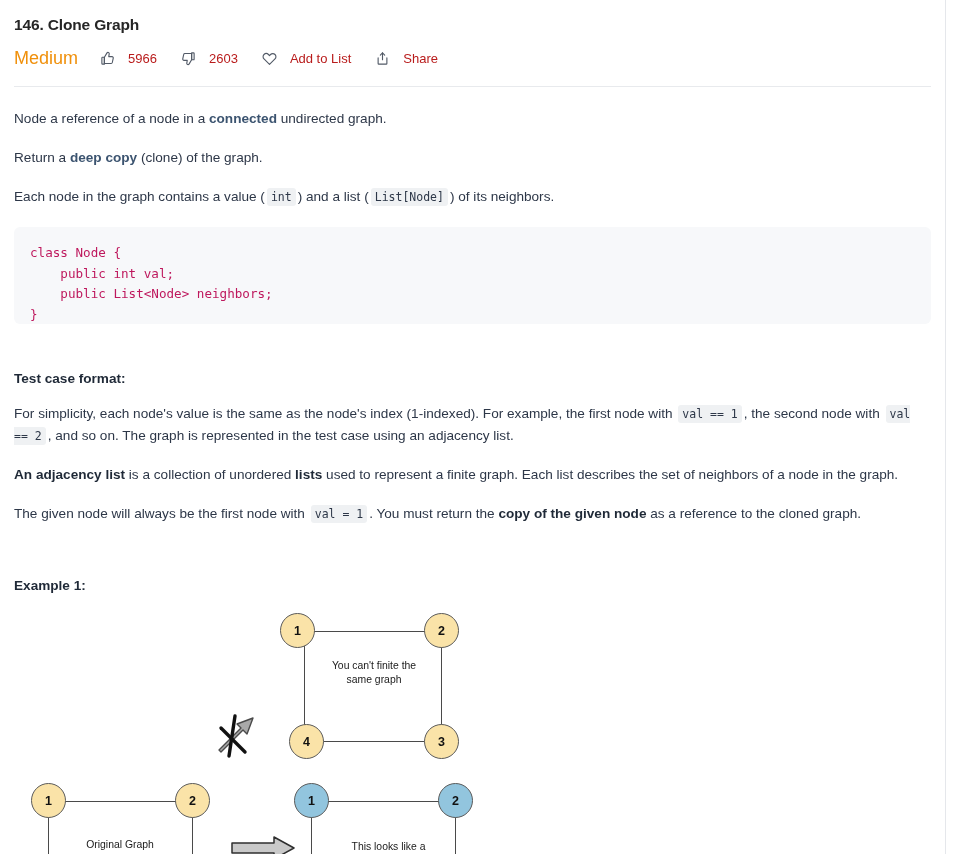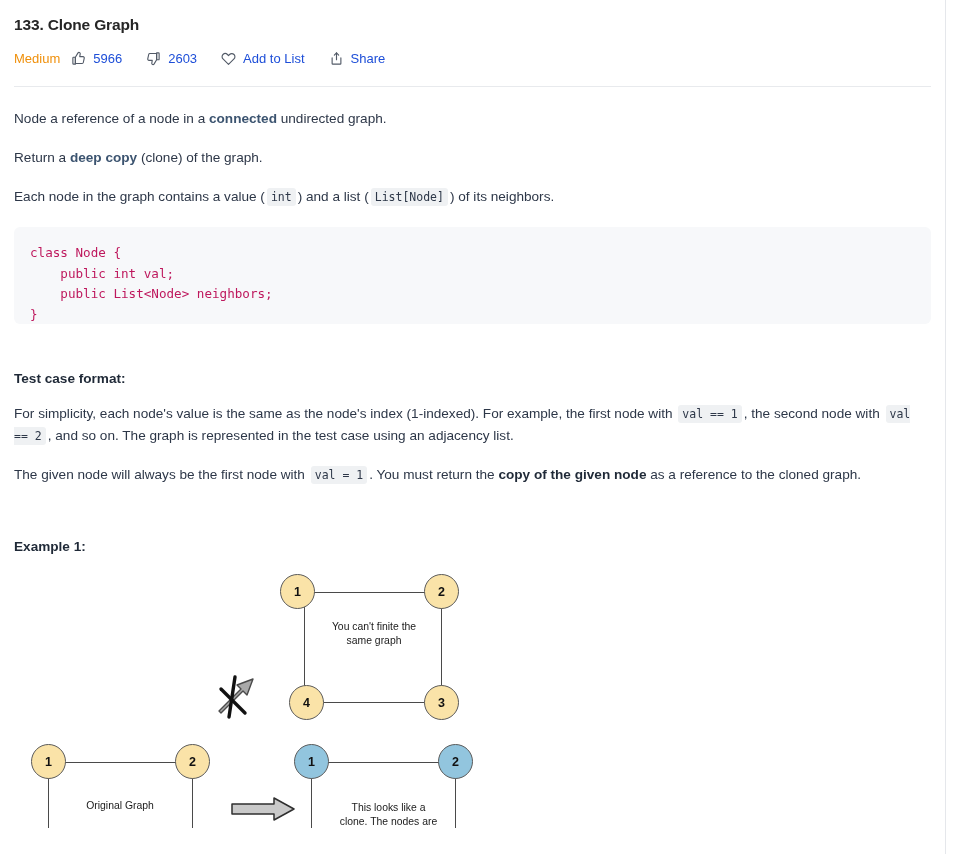--- a/index.html
+++ b/index.html
@@ -37,30 +37,30 @@
   }
   .action-bar {
     display: flex;
     align-items: center;
     gap: 0px;
     margin-top: 14px;
     height: 20px;
   }
   .difficulty {
     color: #f0900b;
-    font-size: 13px;
+    font-size: 18px;
     font-weight: normal;
-    margin-right: 11px;
+    margin-right: 22px;
     cursor: pointer;
   }
   .action {
     display: flex;
     align-items: center;
-    gap: 7px;
-    color: #1d4ed8;
+    gap: 13px;
+    color: #b91c1c;
     font-size: 13px;
     margin-right: 24px;
     cursor: pointer;
   }
   .action svg { display: block; }
   .divider-h {
     margin-top: 18px;
     height: 1px;
     width: 917px;
     background: #e8eaed;
@@ -157,21 +157,21 @@
 </style>
 </head>
 <body>
 
 <div id="page">
 
   <div class="panel-divider"></div>
 
   <div class="content">
 
-    <h1 class="title">133. Clone Graph</h1>
+    <h1 class="title">146. Clone Graph</h1>
 
     <div class="action-bar">
       <span class="difficulty">Medium</span>
 
       <span class="action">
         <span>
           <svg width="15" height="15" viewBox="0 0 24 24" fill="none" stroke="#525a67" stroke-width="1.8" stroke-linecap="round" stroke-linejoin="round">
             <path d="M7 10v11H4a1 1 0 0 1-1-1v-9a1 1 0 0 1 1-1z"></path>
             <path d="M7 10l4.2-7a2 2 0 0 1 3.6 1.3L14 9h5.2a2 2 0 0 1 2 2.4l-1.5 7A2 2 0 0 1 17.7 20H7z"></path>
           </svg>
@@ -220,20 +220,21 @@
 
     <pre class="codeblock">class Node {
     public int val;
     public List&lt;Node&gt; neighbors;
 }</pre>
 
     <p class="section-head">Test case format:</p>
 
     <p class="para"><span>For simplicity, each node's value is the same as the node's index (1-indexed). For example, the first node with </span><code class="inline">val == 1</code><span>, the second node with </span><code class="inline">val == 2</code><span>, and so on. The graph is represented in the test case using an adjacency list.</span></p>
 
+    <p class="para"><strong>An adjacency list</strong><span> is a collection of unordered </span><strong>lists</strong><span> used to represent a finite graph. Each list describes the set of neighbors of a node in the graph.</span></p>
 
     <p class="para"><span>The given node will always be the first node with </span><code class="inline">val = 1</code><span>. You must return the </span><strong>copy of the given node</strong><span> as a reference to the cloned graph.</span></p>
 
     <p class="example-head">Example 1:</p>
 
     <div class="figure">
 
       <div class="edge h" style="left:280px; top:24px; width:146px;"></div>
       <div class="edge v" style="left:290px; top:24px; height:110px;"></div>
       <div class="edge v" style="left:427px; top:24px; height:110px;"></div>

